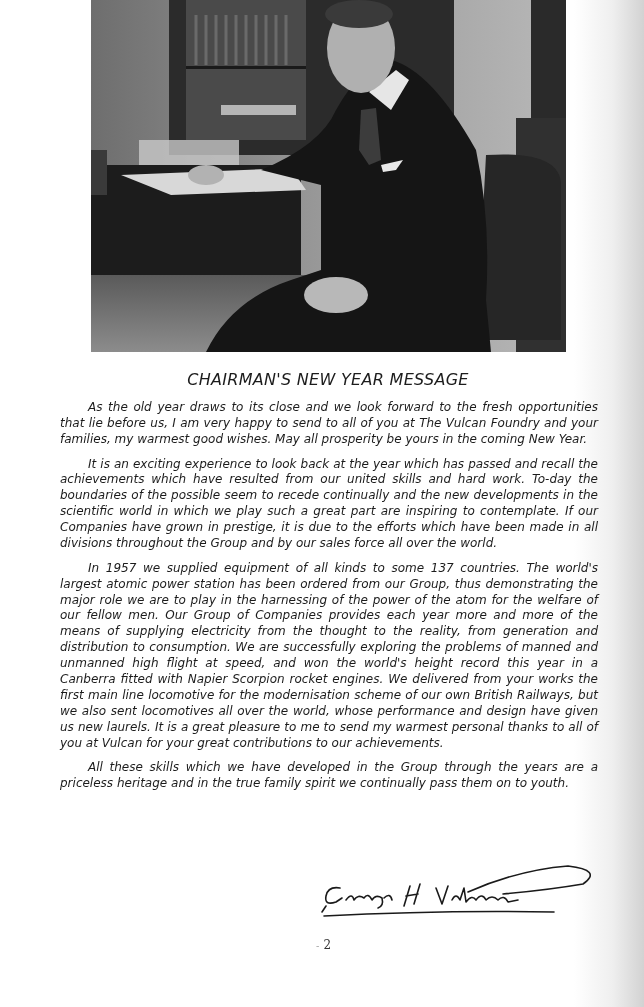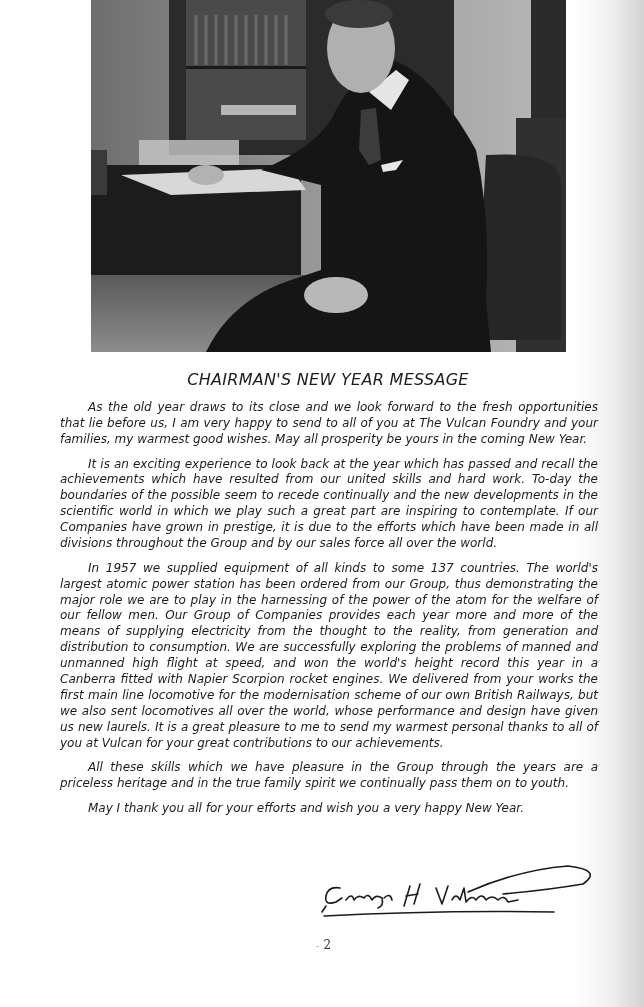--- a/index.html
+++ b/index.html
@@ -105,22 +105,21 @@
     <ellipse cx="115" cy="175" rx="18" ry="10" fill="#b2b2b2"></ellipse>
   </svg>
 </div>
 
 <div class="title">CHAIRMAN'S NEW YEAR MESSAGE</div>
 
 <div class="body-text">
   <p>As the old year draws to its close and we look forward to the fresh opportunities that lie before us, I am very happy to send to all of you at The Vulcan Foundry and your families, my warmest good wishes. May all prosperity be yours in the coming New Year.</p>
   <p>It is an exciting experience to look back at the year which has passed and recall the achievements which have resulted from our united skills and hard work. To-day the boundaries of the possible seem to recede continually and the new developments in the scientific world in which we play such a great part are inspiring to contemplate. If our Companies have grown in prestige, it is due to the efforts which have been made in all divisions throughout the Group and by our sales force all over the world.</p>
   <p>In 1957 we supplied equipment of all kinds to some 137 countries. The world's largest atomic power station has been ordered from our Group, thus demonstrating the major role we are to play in the harnessing of the power of the atom for the welfare of our fellow men. Our Group of Companies provides each year more and more of the means of supplying electricity from the thought to the reality, from generation and distribution to consumption. We are successfully exploring the problems of manned and unmanned high flight at speed, and won the world's height record this year in a Canberra fitted with Napier Scorpion rocket engines. We delivered from your works the first main line locomotive for the modernisation scheme of our own British Railways, but we also sent locomotives all over the world, whose performance and design have given us new laurels. It is a great pleasure to me to send my warmest personal thanks to all of you at Vulcan for your great contributions to our achievements.</p>
-  <p>All these skills which we have pleasure in the Group through the years are a priceless heritage and in the true family spirit we continually pass them on to youth.</p>
-  <p>May I thank you all for your efforts and wish you a very happy New Year.</p>
+  <p>All these skills which we have developed in the Group through the years are a priceless heritage and in the true family spirit we continually pass them on to youth.</p>
 </div>
 
 <div class="signature">
   <svg viewBox="0 0 280 62" width="280" height="62">
     <g fill="none" stroke="#1a1a1a" stroke-width="1.6" stroke-linecap="round" stroke-linejoin="round">
 
       <path d="M150,30 Q200,8 250,4 Q285,8 265,22 Q230,28 185,32"></path>
 
       <path d="M22,26 Q10,24 8,34 Q6,44 18,40 L24,36 M8,44 L4,50"></path>
 

